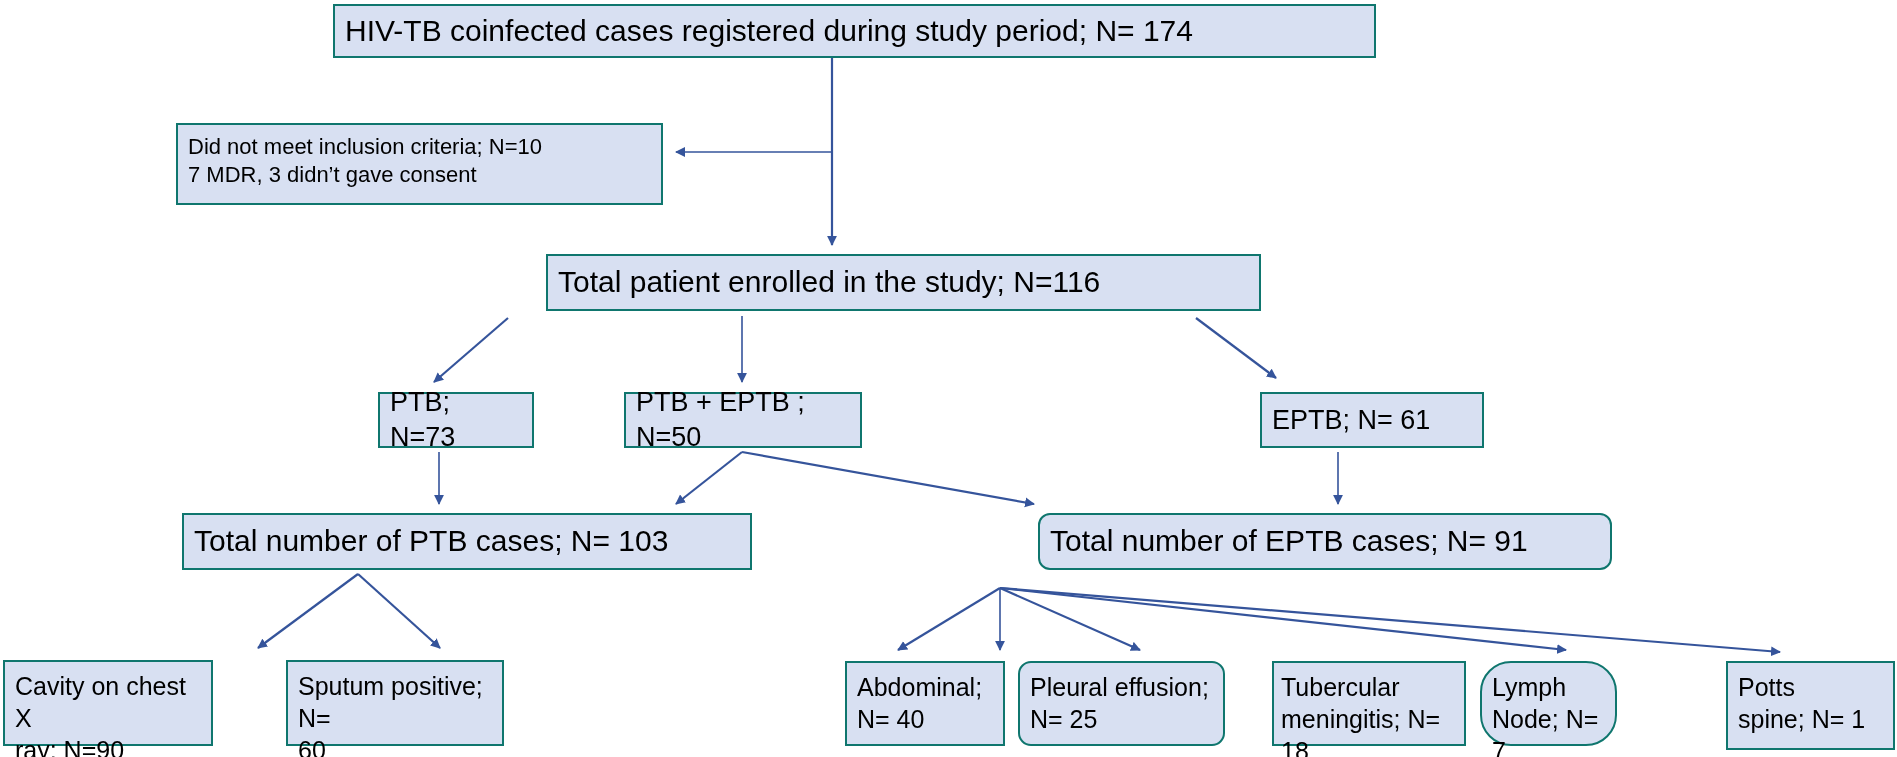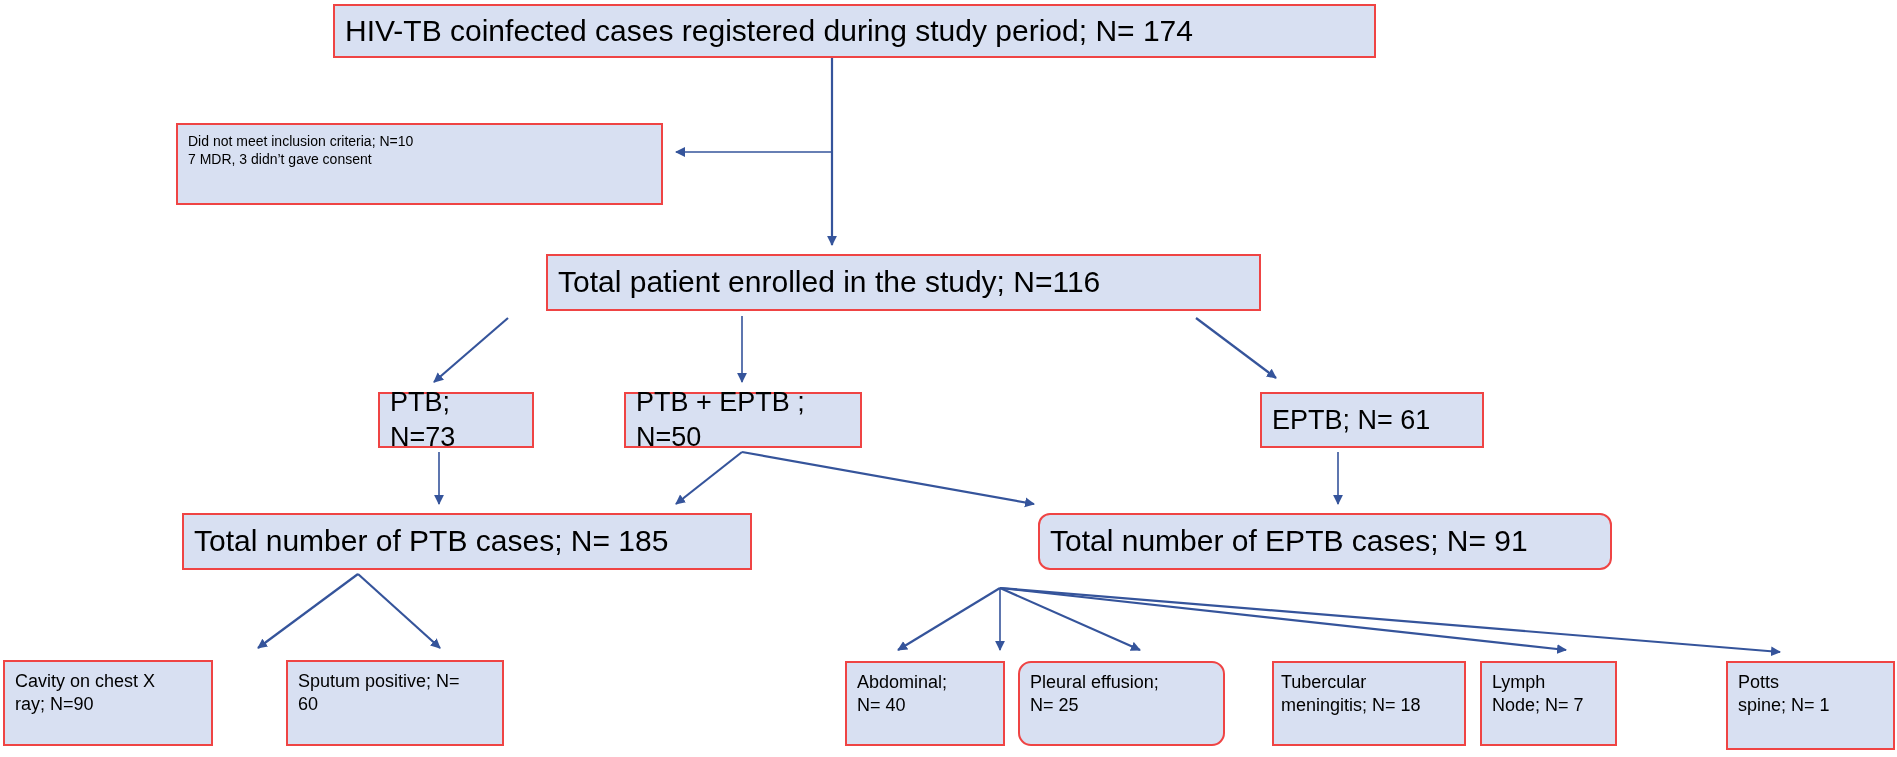--- a/index.html
+++ b/index.html
@@ -2,32 +2,32 @@
 <html><head>
 <meta charset="utf-8">
 <style>
   html,body{margin:0;padding:0;background:#ffffff;}
   body{font-family:"Liberation Sans", sans-serif;}
   #canvas{position:relative;width:1897px;height:757px;background:#ffffff;overflow:hidden;}
   .node{
     position:absolute;
     box-sizing:border-box;
     background:#d8e0f2;
-    border:2px solid #ef4444;
+    border:2px solid #0f766e;
     color:#000000;
     display:flex;
     align-items:center;
     line-height:1.28;
     padding:2px 10px;
     white-space:pre-line;
   }
   .node.big{font-size:30px;}
   .node.mid{font-size:27px;}
-  .node.small{font-size:18px;}
-  .node.tiny{font-size:14px;}
+  .node.small{font-size:25px;}
+  .node.tiny{font-size:22px;}
   .node.top-al{align-items:flex-start;padding-top:8px;}
   svg.edges{position:absolute;left:0;top:0;width:1897px;height:757px;pointer-events:none;}
 </style>
 </head>
 <body>
 
 <div id="canvas">
 
   <svg class="edges" viewBox="0 0 1897 757" xmlns="http://www.w3.org/2000/svg">
     <defs>
@@ -73,38 +73,38 @@
 7 MDR, 3 didn’t gave consent</div>
 
   <div class="node big" style="left:546px;top:254px;width:715px;height:57px;">Total patient enrolled in the study; N=116</div>
 
   <div class="node mid" style="left:378px;top:392px;width:156px;height:56px;">PTB; N=73</div>
 
   <div class="node mid" style="left:624px;top:392px;width:238px;height:56px;">PTB + EPTB ; N=50</div>
 
   <div class="node mid" style="left:1228px;top:392px;width:224px;height:56px;margin-left:32px;">EPTB; N= 61</div>
 
-  <div class="node big" style="left:182px;top:513px;width:570px;height:57px;">Total number of PTB cases; N= 185</div>
+  <div class="node big" style="left:182px;top:513px;width:570px;height:57px;">Total number of PTB cases; N= 103</div>
 
   <div class="node big" style="left:1038px;top:513px;width:574px;height:57px;border-radius:12px;">Total number of EPTB cases; N= 91</div>
 
   <div class="node small top-al" style="left:3px;top:660px;width:210px;height:86px;">Cavity on chest X
 ray; N=90</div>
 
   <div class="node small top-al" style="left:286px;top:660px;width:218px;height:86px;">Sputum positive; N=
 60</div>
 
   <div class="node small top-al" style="left:845px;top:661px;width:160px;height:85px;">Abdominal;
 N= 40</div>
 
   <div class="node small top-al" style="left:1018px;top:661px;width:207px;height:85px;border-radius:13px;">Pleural effusion;
 N= 25</div>
 
   <div class="node small top-al" style="left:1272px;top:661px;width:194px;height:85px;padding-left:7px;">Tubercular
 meningitis; N= 18</div>
 
-  <div class="node small top-al" style="left:1480px;top:661px;width:137px;height:85px;">Lymph
+  <div class="node small top-al" style="left:1480px;top:661px;width:137px;height:85px;border-radius:31px;">Lymph
 Node; N= 7</div>
 
   <div class="node small top-al" style="left:1726px;top:661px;width:169px;height:89px;">Potts
 spine; N= 1</div>
 
 </div>
 
 </body></html>

